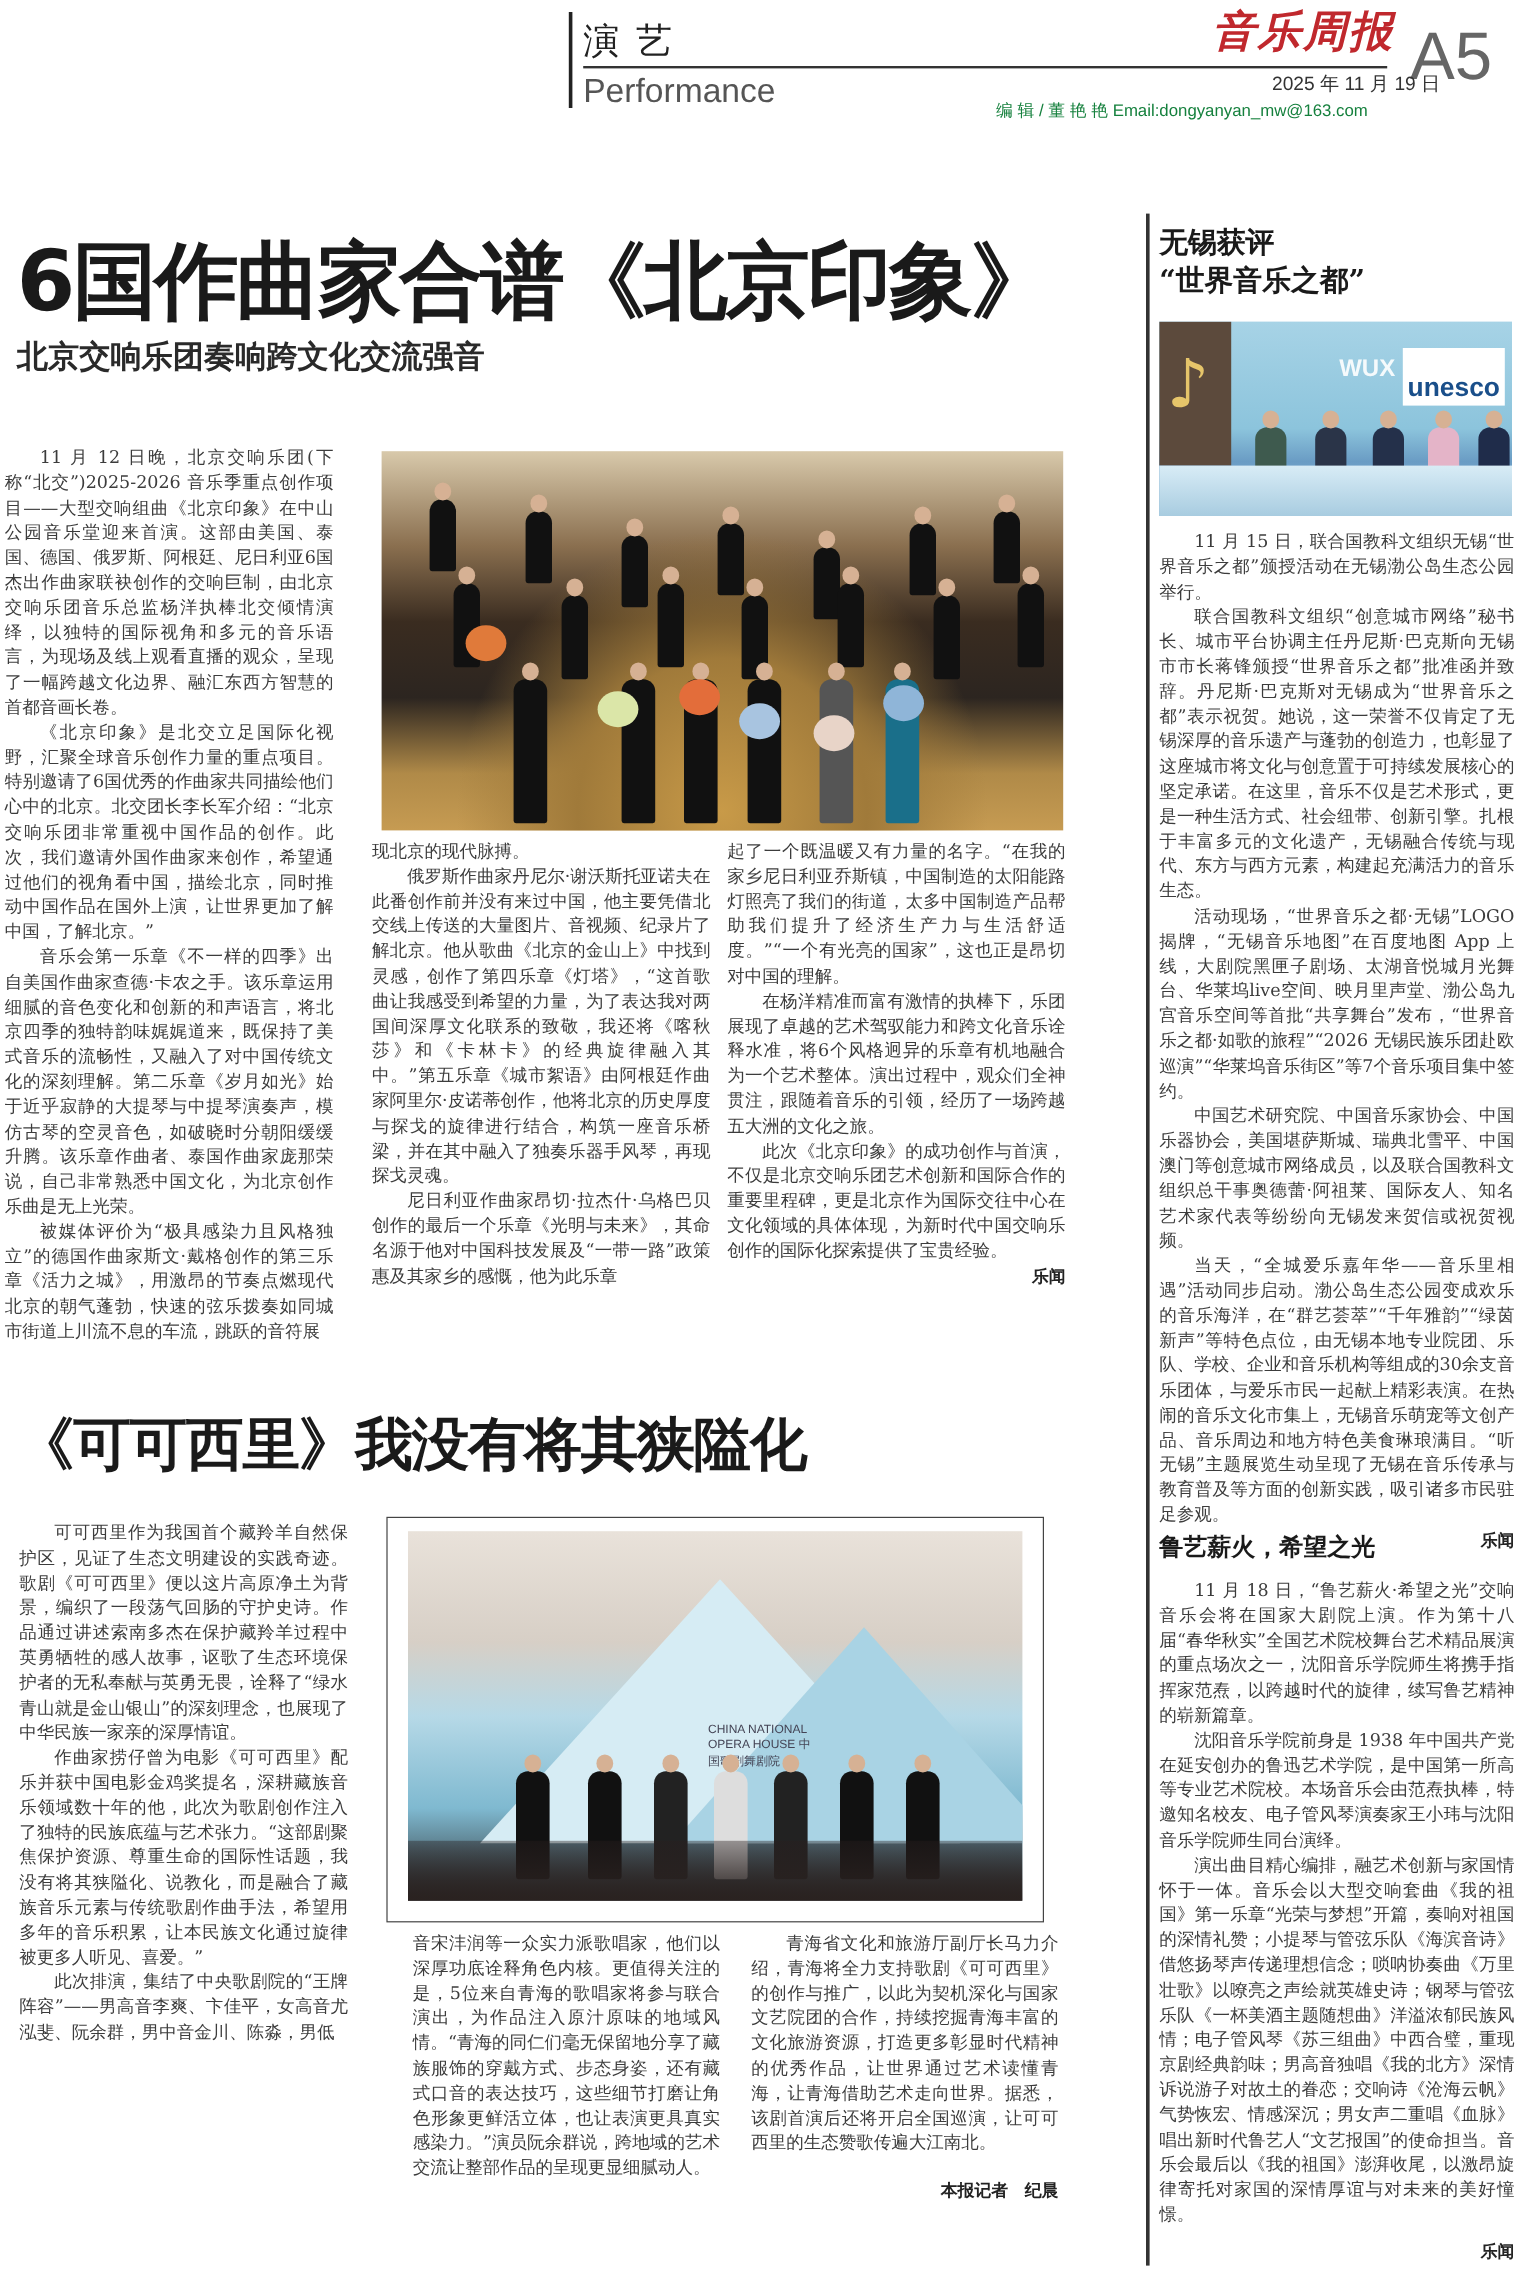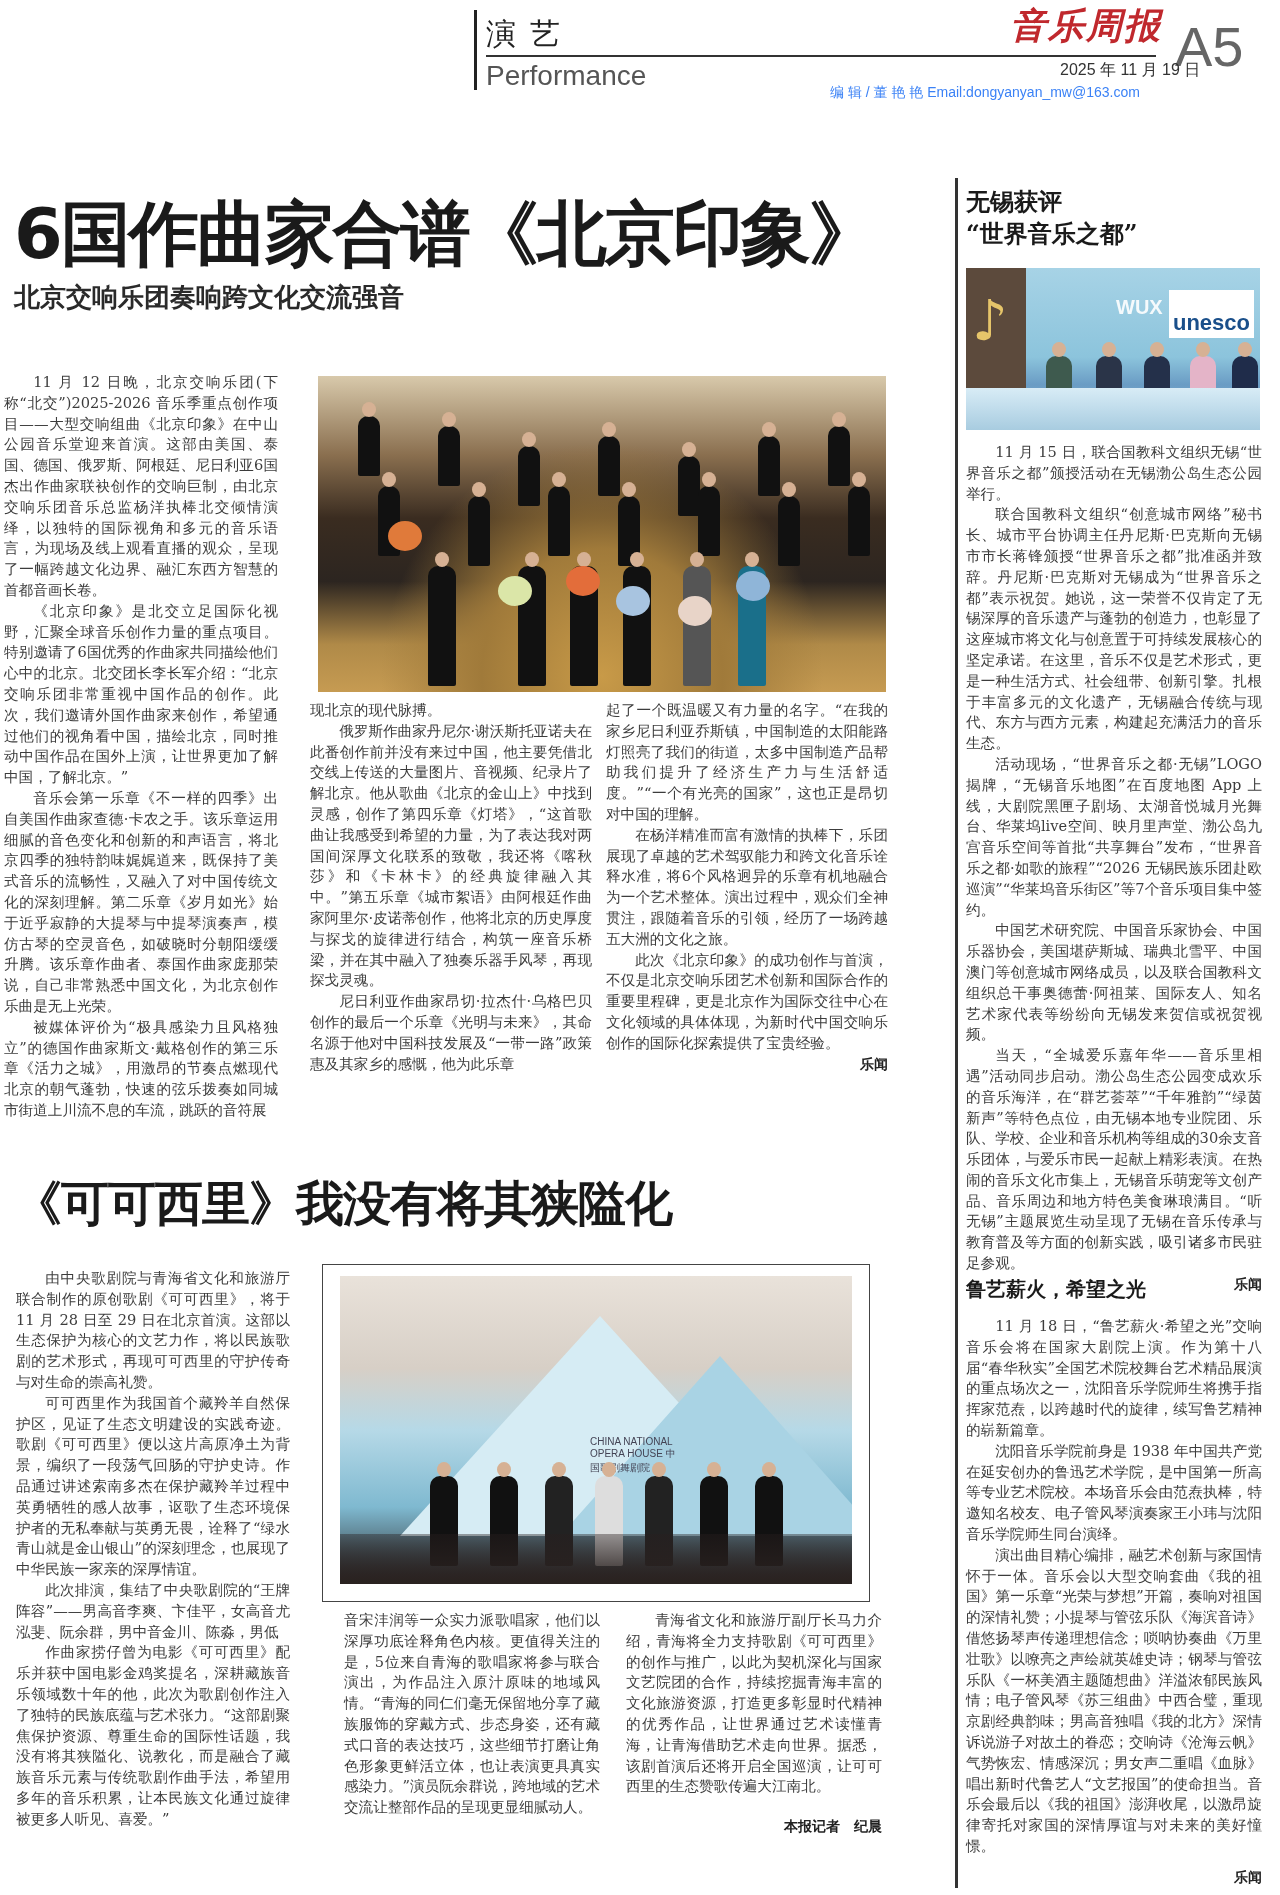--- a/index.html
+++ b/index.html
@@ -7,21 +7,21 @@
   body { position: relative; font-family: "DejaVu Serif", "Liberation Serif", serif; color: #333; }
 
   .masthead { position: absolute; left: 0; top: 0; width: 1280px; height: 110px; }
   .mast-bar { position: absolute; left: 474px; top: 10px; width: 3px; height: 80px; background: #222; }
   .section-cn { position: absolute; left: 486px; top: 14px; font-family: "DejaVu Sans", sans-serif; font-size: 30px; letter-spacing: 14px; color: #222; }
   .mast-rule { position: absolute; left: 486px; top: 55px; width: 670px; height: 2px; background: #333; }
   .section-en { position: absolute; left: 486px; top: 60px; font-family: "Liberation Sans", sans-serif; font-size: 28px; color: #555; }
   .paper-logo { position: absolute; left: 1010px; top: 2px; font-family: "DejaVu Serif", serif; font-style: italic; font-weight: bold; font-size: 36px; color: #c0282d; letter-spacing: 2px; }
   .page-no { position: absolute; left: 1175px; top: 14px; font-family: "Liberation Sans", sans-serif; font-size: 56px; color: #666; }
   .pub-date { position: absolute; left: 1060px; top: 60px; font-family: "Liberation Sans", sans-serif; font-size: 16px; color: #333; }
-  .editor { position: absolute; left: 830px; top: 84px; font-family: "Liberation Sans", sans-serif; font-size: 14px; color: #3b82f6; }
+  .editor { position: absolute; left: 830px; top: 84px; font-family: "Liberation Sans", sans-serif; font-size: 14px; color: #15803d; }
 
   .headline1 { position: absolute; left: 14px; top: 188px; font-family: "DejaVu Sans", sans-serif; font-weight: bold; font-size: 70px; color: #1a1a1a; letter-spacing: -2px; white-space: nowrap; }
   .subhead1 { position: absolute; left: 14px; top: 280px; font-family: "DejaVu Sans", sans-serif; font-size: 26px; color: #2a2a2a; }
 
   .body-col { position: absolute; font-size: 14.6px; line-height: 20.8px; color: #3c3c3c; text-align: justify; }
   .body-col p { text-indent: 2em; }
   .byline { text-align: right; font-weight: bold; font-family: "DejaVu Sans", sans-serif; color: #222; font-size: 14px; }
 
   .photo { position: absolute; overflow: hidden; }
   .photo-orchestra { left: 318px; top: 376px; width: 568px; height: 316px;
@@ -158,24 +158,23 @@
 <div class="body-col" style="left:606px; top:700px; width:282px;">
   <p style="text-indent:0">起了一个既温暖又有力量的名字。“在我的家乡尼日利亚乔斯镇，中国制造的太阳能路灯照亮了我们的街道，太多中国制造产品帮助我们提升了经济生产力与生活舒适度。”“一个有光亮的国家”，这也正是昂切对中国的理解。</p>
   <p>在杨洋精准而富有激情的执棒下，乐团展现了卓越的艺术驾驭能力和跨文化音乐诠释水准，将6个风格迥异的乐章有机地融合为一个艺术整体。演出过程中，观众们全神贯注，跟随着音乐的引领，经历了一场跨越五大洲的文化之旅。</p>
   <p>此次《北京印象》的成功创作与首演，不仅是北京交响乐团艺术创新和国际合作的重要里程碑，更是北京作为国际交往中心在文化领域的具体体现，为新时代中国交响乐创作的国际化探索提供了宝贵经验。</p>
   <div class="byline">乐闻</div>
 </div>
 
 <h1 class="headline2">《可可西里》我没有将其狭隘化</h1>
 
 <div class="body-col" style="left:16px; top:1268px; width:274px;">
-  <p>由中央歌剧院与青海省文化和旅游厅联合制作的原创歌剧《可可西里》，将于11 月 28 日至 29 日在北京首演。这部以生态保护为核心的文艺力作，将以民族歌剧的艺术形式，再现可可西里的守护传奇与对生命的崇高礼赞。</p>
   <p>可可西里作为我国首个藏羚羊自然保护区，见证了生态文明建设的实践奇迹。歌剧《可可西里》便以这片高原净土为背景，编织了一段荡气回肠的守护史诗。作品通过讲述索南多杰在保护藏羚羊过程中英勇牺牲的感人故事，讴歌了生态环境保护者的无私奉献与英勇无畏，诠释了“绿水青山就是金山银山”的深刻理念，也展现了中华民族一家亲的深厚情谊。</p>
+  <p>作曲家捞仔曾为电影《可可西里》配乐并获中国电影金鸡奖提名，深耕藏族音乐领域数十年的他，此次为歌剧创作注入了独特的民族底蕴与艺术张力。“这部剧聚焦保护资源、尊重生命的国际性话题，我没有将其狭隘化、说教化，而是融合了藏族音乐元素与传统歌剧作曲手法，希望用多年的音乐积累，让本民族文化通过旋律被更多人听见、喜爱。”</p>
   <p>此次排演，集结了中央歌剧院的“王牌阵容”——男高音李爽、卞佳平，女高音尤泓斐、阮余群，男中音金川、陈淼，男低</p>
-  <p>作曲家捞仔曾为电影《可可西里》配乐并获中国电影金鸡奖提名，深耕藏族音乐领域数十年的他，此次为歌剧创作注入了独特的民族底蕴与艺术张力。“这部剧聚焦保护资源、尊重生命的国际性话题，我没有将其狭隘化、说教化，而是融合了藏族音乐元素与传统歌剧作曲手法，希望用多年的音乐积累，让本民族文化通过旋律被更多人听见、喜爱。”</p>
 </div>
 
 <div class="opera-frame"></div>
 <div class="photo photo-opera" title="opera-singers-performing-before-snow-mountain-backdrop">
   <div class="mountain" style="left:60px;top:40px;border-width:0 200px 220px 200px;border-bottom-color:#d6ecf4;"></div>
   <div class="mountain" style="left:220px;top:80px;border-width:0 160px 180px 160px;border-bottom-color:#a9d3e4;"></div>
   <div style="position:absolute;left:250px;top:160px;font-size:10px;color:#445;font-family:'Liberation Sans',sans-serif;width:90px;">CHINA NATIONAL OPERA HOUSE 中国歌剧舞剧院</div>
   <div class="people-row" style="top:200px;">
     <div class="person" style="left:90px;top:0;height:90px;width:28px;">
         <div class="head" style="left:7px"></div>

